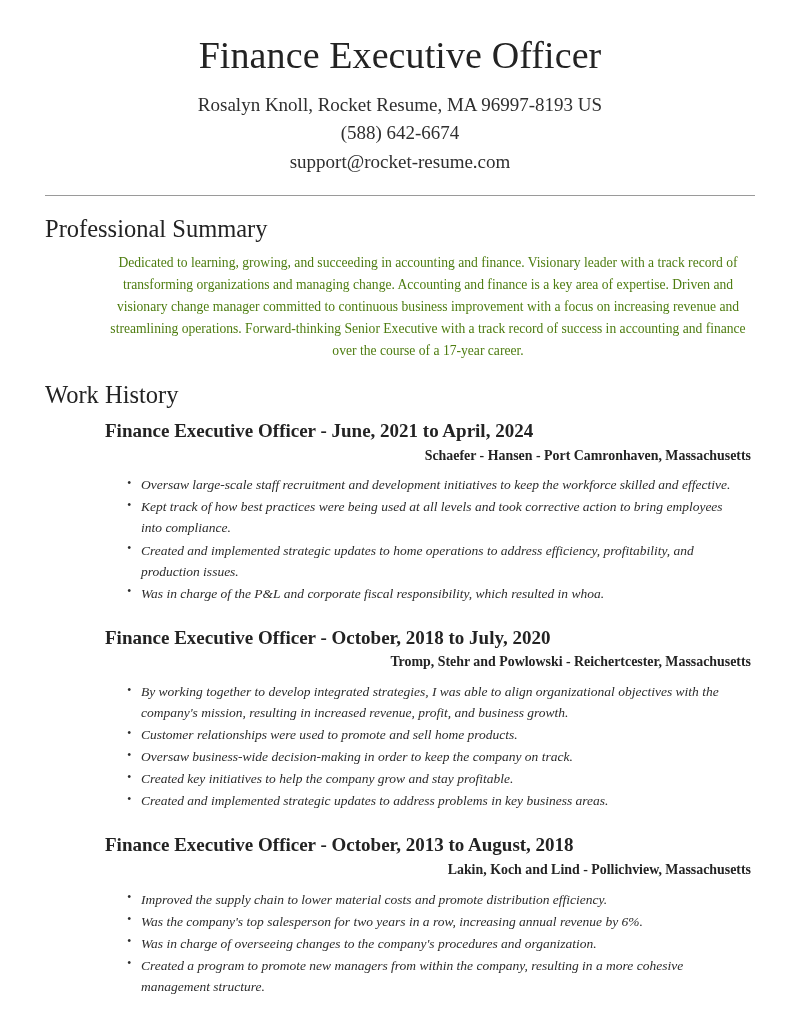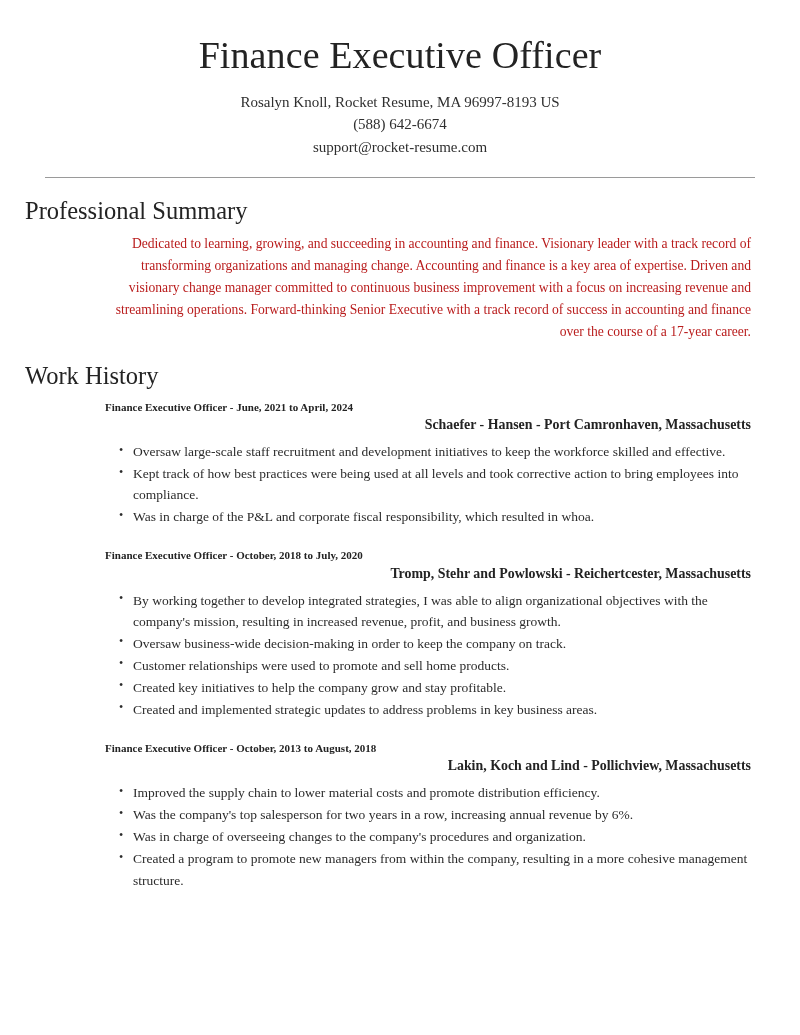--- a/index.html
+++ b/index.html
@@ -31,85 +31,86 @@
   }
   .resume-title {
     font-size: 38px;
     font-weight: 400;
     line-height: 1.12;
     letter-spacing: 0.1px;
     margin: 0 0 14px 0;
     color: #232323;
   }
   .contact-line {
-    font-size: 15px;
+    font-size: 19px;
     line-height: 1.52;
     color: #2f2f2f;
     margin: 0;
   }
 
   .header-divider {
     height: 0;
     border-top: 1.4px solid #9a9a9a;
     margin: 18px 45px 0 45px;
   }
 
   
   .section {
     margin-top: 18px;
   }
   .section-heading {
     font-size: 24.5px;
     font-weight: 400;
     line-height: 1.2;
     margin: 0 0 8px 0;
-    padding-left: 25px;
+    padding-left: 45px;
     color: #232323;
   }
 
   .section-body {
     padding-left: 105px;
     padding-right: 49px;
   }
 
   .summary-text {
     font-size: 13.6px;
     line-height: 1.62;
     margin: 0;
-    text-align: right;
-    color: #b91c1c;
+    text-align: center;
+    color: #4d7c0f;
   }
 
   
   .job {
     margin-bottom: 20px;
   }
   .job:last-child {
     margin-bottom: 0;
   }
   .job-title {
-    font-size: 11px;
+    font-size: 19px;
     font-weight: 700;
     line-height: 1.5;
     margin: 0;
     color: #232323;
   }
   .job-company {
     font-size: 13.9px;
     font-weight: 700;
     line-height: 1.5;
     margin: 0 0 5px 0;
     color: #232323;
     text-align: right;
   }
 
   ul.job-bullets {
     list-style: none;
-    margin: 0;
+    margin: 8px;
     padding: 0;
+    font-style: italic;
   }
   ul.job-bullets > li {
     position: relative;
     padding-left: 20px;
     font-size: 13.5px;
     line-height: 1.56;
     margin: 0 0 1px 0;
     color: #2b2b2b;
   }
   ul.job-bullets > li::before {
@@ -151,32 +152,33 @@
     <h2 class="section-heading">Work History</h2>
     <div class="section-body">
       <div id="jobs-container">
           <div class="job">
             <p class="job-title">Finance Executive Officer - June, 2021 to April, 2024</p>
             <p class="job-company">Schaefer - Hansen - Port Camronhaven, Massachusetts</p>
             <div class="job-bullets-wrap">
               <ul class="job-bullets">
                 <li>Oversaw large-scale staff recruitment and development initiatives to keep the workforce skilled and effective.</li>
                 <li>Kept track of how best practices were being used at all levels and took corrective action to bring employees into compliance.</li>
+                <li>Created and implemented strategic updates to home operations to address efficiency, profitability, and production issues.</li>
                 <li>Was in charge of the P&amp;L and corporate fiscal responsibility, which resulted in whoa.</li>
               </ul>
             </div>
           </div>
           <div class="job">
             <p class="job-title">Finance Executive Officer - October, 2018 to July, 2020</p>
             <p class="job-company">Tromp, Stehr and Powlowski - Reichertcester, Massachusetts</p>
             <div class="job-bullets-wrap">
               <ul class="job-bullets">
                 <li>By working together to develop integrated strategies, I was able to align organizational objectives with the company's mission, resulting in increased revenue, profit, and business growth.</li>
+                <li>Customer relationships were used to promote and sell home products.</li>
                 <li>Oversaw business-wide decision-making in order to keep the company on track.</li>
-                <li>Customer relationships were used to promote and sell home products.</li>
                 <li>Created key initiatives to help the company grow and stay profitable.</li>
                 <li>Created and implemented strategic updates to address problems in key business areas.</li>
               </ul>
             </div>
           </div>
           <div class="job">
             <p class="job-title">Finance Executive Officer - October, 2013 to August, 2018</p>
             <p class="job-company">Lakin, Koch and Lind - Pollichview, Massachusetts</p>
             <div class="job-bullets-wrap">
               <ul class="job-bullets">

